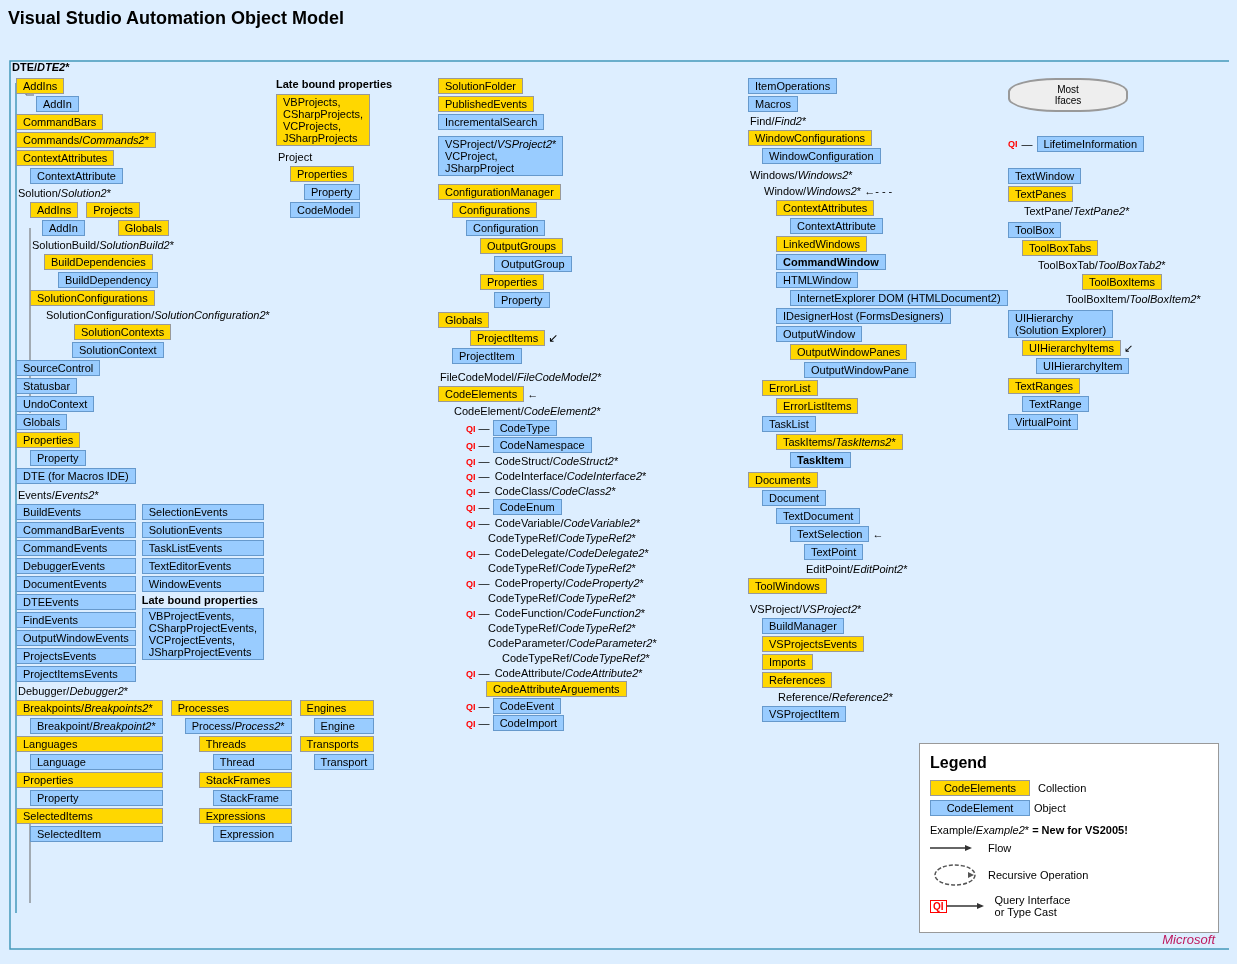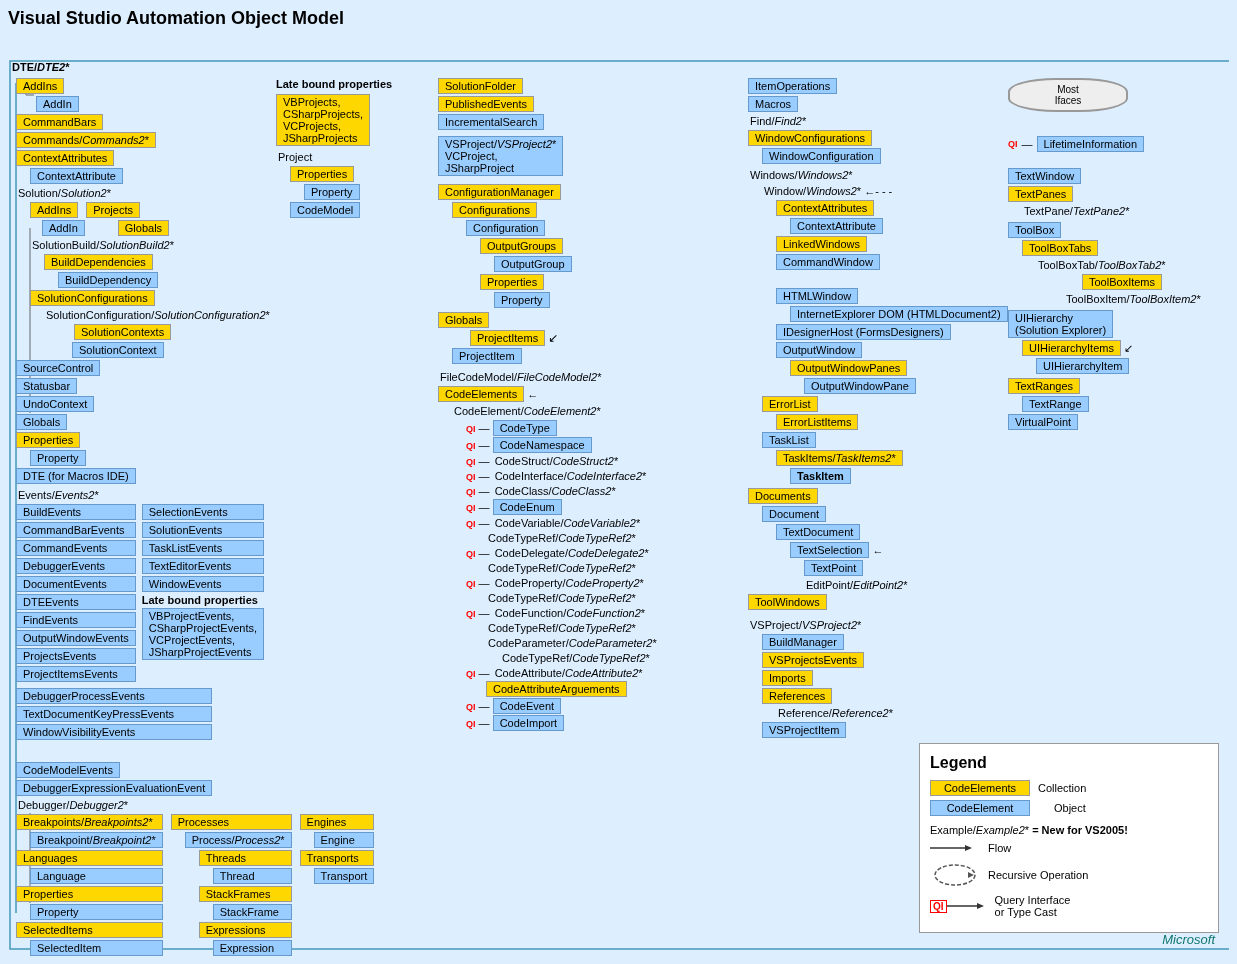--- a/index.html
+++ b/index.html
@@ -141,29 +141,20 @@
           <span class="box-blue">ProjectItemsEvents</span>
         </div>
         <div style="display:flex;flex-direction:column;gap:2px;">
           <span class="box-blue">SelectionEvents</span>
           <span class="box-blue">SolutionEvents</span>
           <span class="box-blue">TaskListEvents</span>
           <span class="box-blue">TextEditorEvents</span>
           <span class="box-blue">WindowEvents</span>
           <span style="font-weight:bold;font-size:11px;">Late bound properties</span>
           <span class="box-blue" style="white-space:nowrap;">VBProjectEvents,<br>CSharpProjectEvents,<br>VCProjectEvents,<br>JSharpProjectEvents</span>
-        </div>
-        <div style="display:flex;flex-direction:column;gap:2px;">
-          <span class="box-blue">DebuggerProcessEvents</span>
-          <span class="box-blue">TextDocumentKeyPressEvents</span>
-          <span class="box-blue">WindowVisibilityEvents</span>
-          <div style="margin-top:20px;">
-            <span class="box-blue">CodeModelEvents</span>
-          </div>
-          <span class="box-blue">DebuggerExpressionEvaluationEvent</span>
         </div>
       </div>
 
       <div style="margin-bottom:2px;"><span class="text-plain">Debugger/<span class="italic">Debugger2</span>*</span></div>
       <div style="display:flex;gap:8px;margin-bottom:2px;">
         <div style="display:flex;flex-direction:column;gap:2px;">
           <span class="box-yellow">Breakpoints/<span class="italic">Breakpoints2</span>*</span>
           <span style="margin-left:14px;" class="box-blue">Breakpoint/<span class="italic">Breakpoint2</span>*</span>
           <span class="box-yellow">Languages</span>
           <span style="margin-left:14px;" class="box-blue">Language</span>
@@ -257,21 +248,21 @@
       <div style="margin-bottom:2px;"><span class="box-blue">ItemOperations</span></div>
       <div style="margin-bottom:2px;"><span class="box-blue">Macros</span></div>
       <div style="margin-bottom:2px;"><span class="text-plain">Find/<span class="italic">Find2</span>*</span></div>
       <div style="margin-bottom:2px;"><span class="box-yellow">WindowConfigurations</span></div>
       <div style="margin-left:14px;margin-bottom:4px;"><span class="box-blue">WindowConfiguration</span></div>
       <div style="margin-bottom:2px;"><span class="text-plain">Windows/<span class="italic">Windows2</span>*</span></div>
       <div style="margin-left:14px;margin-bottom:2px;"><span class="text-plain">Window/<span class="italic">Windows2</span>* ←- - -</span></div>
       <div style="margin-left:28px;margin-bottom:2px;"><span class="box-yellow">ContextAttributes</span></div>
       <div style="margin-left:42px;margin-bottom:2px;"><span class="box-blue">ContextAttribute</span></div>
       <div style="margin-left:28px;margin-bottom:2px;"><span class="box-yellow">LinkedWindows</span></div>
-      <div style="margin-left:28px;margin-bottom:18px;"><span class="box-blue">CommandWindow</span></div>
+      <div style="margin-left:28px;margin-bottom:2px;font-weight:bold;"><span class="box-blue">CommandWindow</span></div>
       <div style="margin-left:28px;margin-bottom:2px;"><span class="box-blue">HTMLWindow</span></div>
       <div style="margin-left:42px;margin-bottom:2px;"><span class="box-blue">InternetExplorer DOM (HTMLDocument2)</span></div>
       <div style="margin-left:28px;margin-bottom:2px;"><span class="box-blue">IDesignerHost (FormsDesigners)</span></div>
       <div style="margin-left:28px;margin-bottom:2px;"><span class="box-blue">OutputWindow</span></div>
       <div style="margin-left:42px;margin-bottom:2px;"><span class="box-yellow">OutputWindowPanes</span></div>
       <div style="margin-left:56px;margin-bottom:2px;"><span class="box-blue">OutputWindowPane</span></div>
       <div style="margin-left:14px;margin-bottom:2px;"><span class="box-yellow">ErrorList</span></div>
       <div style="margin-left:28px;margin-bottom:2px;"><span class="box-yellow">ErrorListItems</span></div>
       <div style="margin-left:14px;margin-bottom:2px;"><span class="box-blue">TaskList</span></div>
       <div style="margin-left:28px;margin-bottom:2px;"><span class="box-yellow">TaskItems/<span class="italic">TaskItems2</span>*</span></div>
@@ -327,21 +318,21 @@
     </div>
 
     <div style="position:absolute;bottom:20px;right:10px;width:300px;background:white;border:1px solid #999;padding:10px;">
       <div style="font-size:16px;font-weight:bold;margin-bottom:8px;">Legend</div>
 
       <div style="display:flex;align-items:center;gap:8px;margin-bottom:4px;">
         <span class="box-yellow" style="min-width:100px;text-align:center;">CodeElements</span>
         <span>Collection</span>
       </div>
 
-      <div style="display:flex;align-items:center;gap:24px;margin-bottom:8px;">
+      <div style="display:flex;align-items:center;gap:4px;margin-bottom:8px;">
         <span class="box-blue" style="min-width:100px;text-align:center;">CodeElement</span>
         <span>Object</span>
       </div>
 
       <div style="margin-bottom:4px;">
         Example/<span class="italic">Example2</span>* <strong>= New for VS2005!</strong>
       </div>
 
       <div style="display:flex;align-items:center;gap:8px;margin-bottom:4px;">
         <svg width="50" height="16">
@@ -364,16 +355,16 @@
           <span style="color:red;font-weight:bold;font-size:10px;border:1px solid red;padding:0 2px;">QI</span>
           <svg width="40" height="16">
             <line x1="0" y1="8" x2="35" y2="8" stroke="#333" stroke-width="1.5"></line>
             <polygon points="30,5 37,8 30,11" fill="#333"></polygon>
           </svg>
         </div>
         <span>Query Interface<br>or Type Cast</span>
       </div>
     </div>
 
-    <div style="position:absolute;bottom:6px;right:14px;font-style:italic;color:#0f766e;font-size:13px;">Microsoft</div>
+    <div style="position:absolute;bottom:6px;right:14px;font-style:italic;color:#be185d;font-size:13px;">Microsoft</div>
 
   </div>
 </div>
 
 </body></html>

